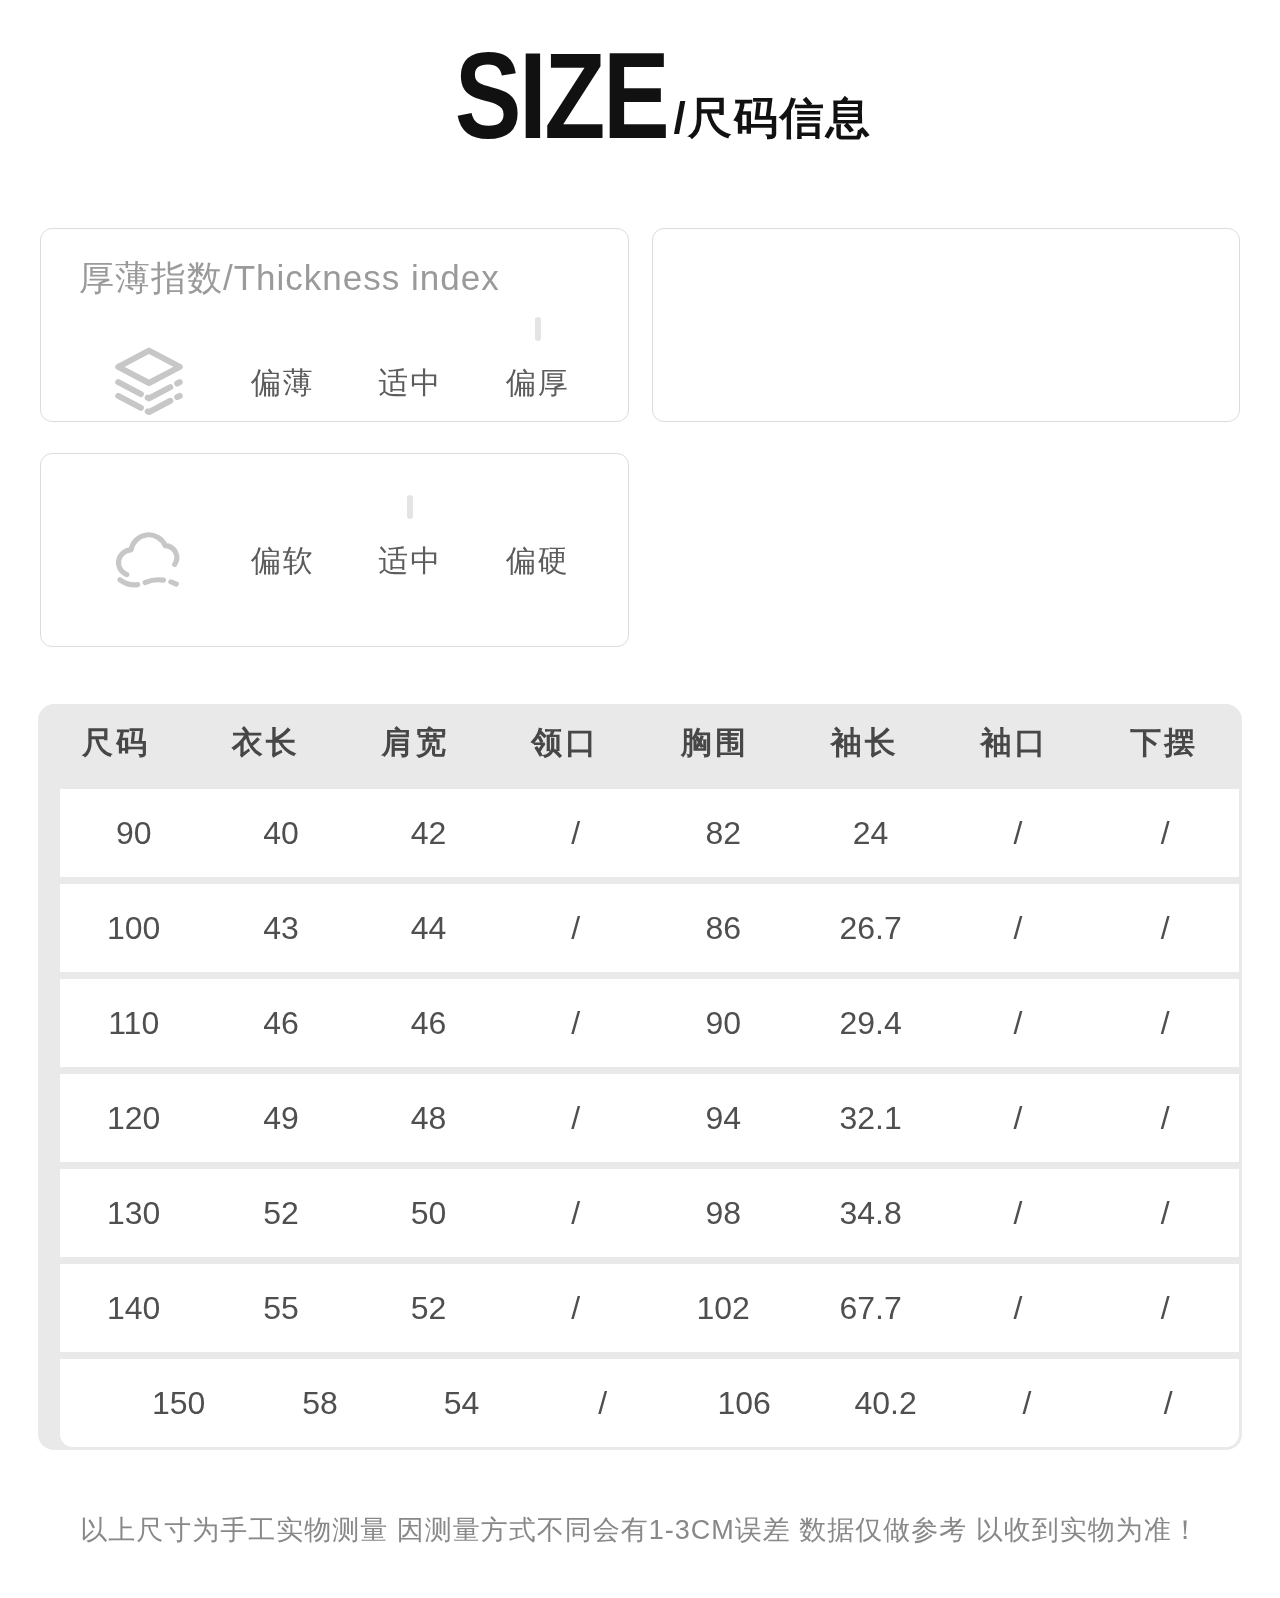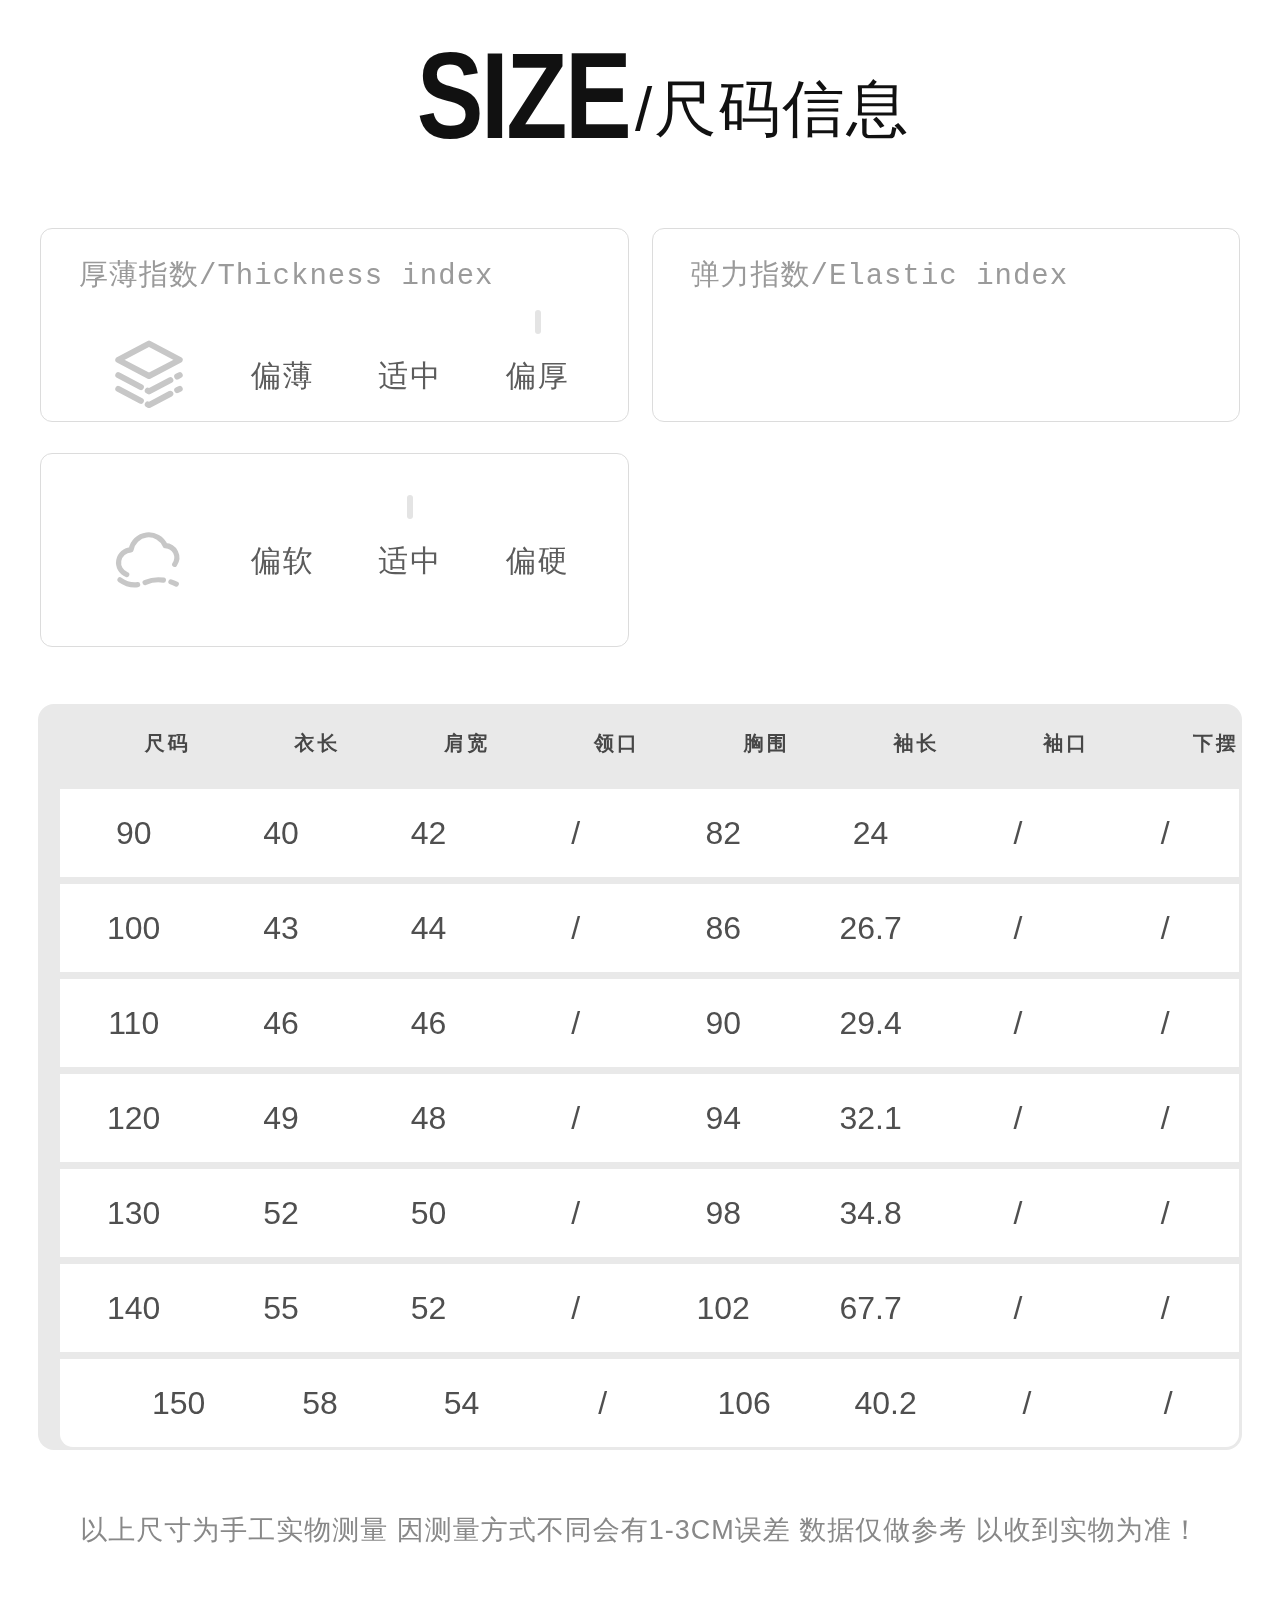--- a/index.html
+++ b/index.html
@@ -15,57 +15,57 @@
     margin-top:28px; height:118px;
     display:flex; justify-content:center; align-items:flex-end; gap:6px;
   }
   .title-en{
     display:inline-block;
     font-size:122px; font-weight:800; color:#111;
     line-height:0.82; letter-spacing:-3px;
     transform:scaleX(0.82); transform-origin:100% 100%;
   }
   .title-cn{
-    font-size:62px; font-weight:400; color:#111;
+    font-size:44px; font-weight:700; color:#111;
     line-height:1; padding-bottom:6px; letter-spacing:2px;
   }
 
   
   .boxes{
     margin:82px 40px 0 40px;
     display:grid; grid-template-columns:1fr 1fr;
     column-gap:23px; row-gap:31px;
   }
   .ibox{
     height:194px;
     border:1px solid #dcdcdc; border-radius:12px;
     background:#fff; padding:26px 0 0 38px;
   }
-  .ibox-title{ font-size:29px; color:#9a9a9a; letter-spacing:1px;font-family:Liberation Mono, monospace; }
+  .ibox-title{ font-size:35px; color:#9a9a9a; letter-spacing:1px; }
   .ibox-row{ display:flex; align-items:center; margin-top:40px; padding-right:26px; }
   .icon-cell{ width:140px; display:flex; justify-content:center; align-items:center; }
   .opts{ flex:1; display:flex; }
   .opt-cell{ flex:1; text-align:center; position:relative; }
   .opt-label{ font-size:30px; color:#5c5c5c; letter-spacing:2px; }
   .tick{
     position:absolute; left:50%; top:-46px; margin-left:-3px;
     width:6px; height:24px; border-radius:3px;
     background:#e4e4e4; display:none;
   }
   .tick.on{ display:block; }
   .ibox svg{ stroke:#c7c7c7; fill:none; stroke-linecap:round; stroke-linejoin:round; }
 
   
   .size-table{
     margin:57px 38px 0 38px;
     background:#e9e9e9; border-radius:16px;
     padding:0 3px 3px 3px;
   }
   .thead{ display:flex; height:78px; align-items:center; }
-  .th{ flex:1; text-align:right; font-size:20px; font-weight:700; color:#474747; letter-spacing:3px; }
+  .th{ flex:1; text-align:center; font-size:31px; font-weight:700; color:#474747; letter-spacing:3px; }
   .tr{
     display:flex; align-items:center;
     background:#ffffff; height:88px; margin-top:7px;margin-left:19px;
   }
   .tr:last-child{ border-radius:0 0 13px 13px;padding-left:48px; }
   .td{ flex:1; text-align:center; font-size:32px; color:#4f4f4f; }
 
   
   .footnote{
     margin-top:62px; text-align:center;
@@ -95,21 +95,20 @@
       <div class="opts">
           <div class="opt-cell"><span class="opt-label">偏薄</span></div>
           <div class="opt-cell"><span class="opt-label">适中</span></div>
           <div class="opt-cell"><span class="tick on"></span><span class="opt-label">偏厚</span></div>
         </div>
     </div>
   </div>
 
 
   <div class="ibox">
-    <div class="ibox-title">弹力指数/Elastic index</div>
   </div>
 
   <div class="ibox">
     <div class="ibox-row">
       <div class="icon-cell">
         <svg width="82" height="82" viewBox="0 0 96 96" stroke-width="6">
           <path d="M22 64 a15 15 0 0 1 5 -29 a21 21 0 0 1 40 -5 a14 14 0 0 1 11 22"></path>
           <path d="M14 70 q14 10 30 3 t36 2" stroke-dasharray="22 9"></path>
         </svg>
       </div>

